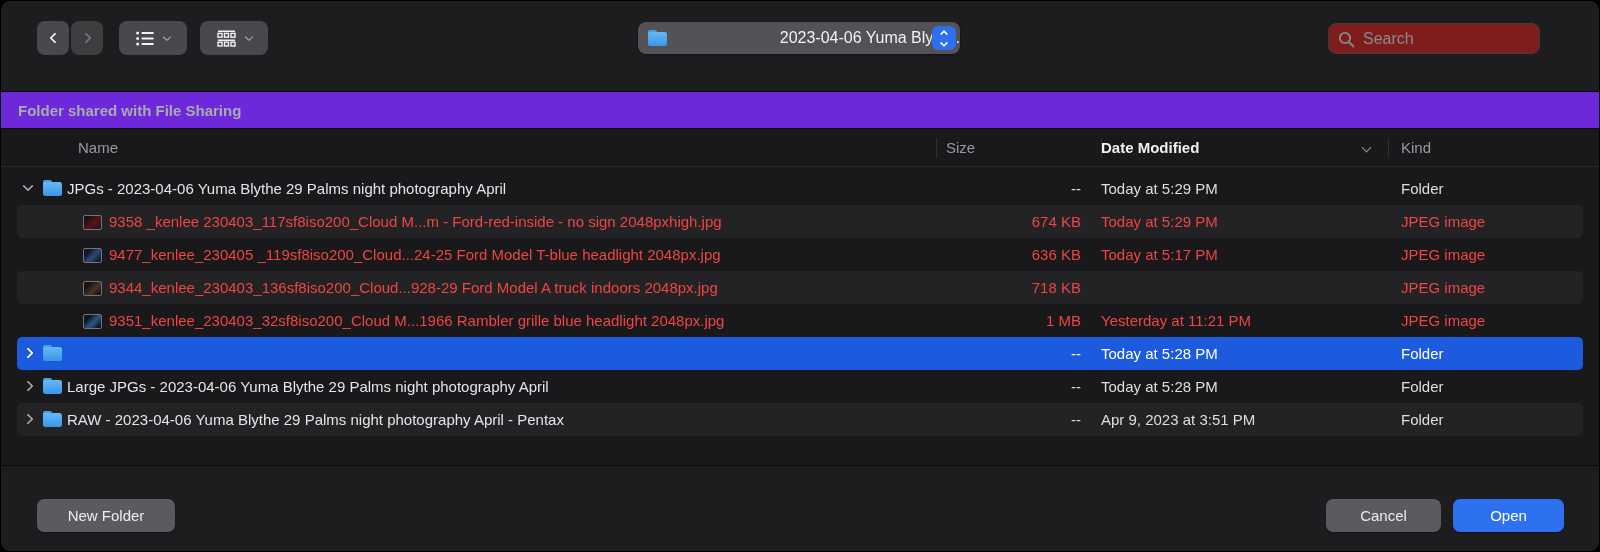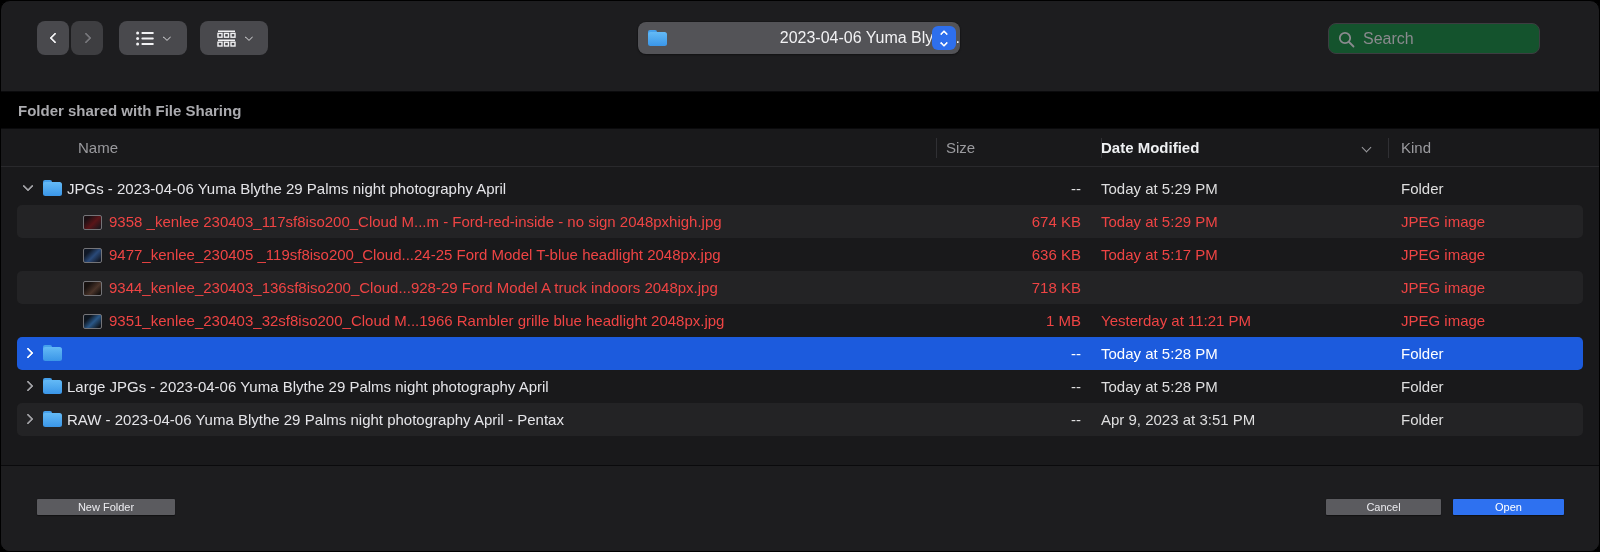--- a/index.html
+++ b/index.html
@@ -35,31 +35,31 @@
   .stepper{
     position:absolute;right:4px;top:4px;width:24px;height:24px;border-radius:6px;
     background:#2e6fed;display:flex;flex-direction:column;align-items:center;justify-content:center;gap:3px;
   }
   .stepchev{width:6px;height:6px;border-right:2px solid #fff;border-bottom:2px solid #fff;border-radius:1px;}
   .stepchev.up{transform:rotate(-135deg);margin-top:2px;}
   .stepchev.dn{transform:rotate(45deg);margin-bottom:2px;}
   
   .search{
     position:absolute;left:1327px;top:22px;width:212px;height:31px;border-radius:8px;
-    border:1px solid #3d3d41;background:#14532d;
+    border:1px solid #3d3d41;background:#7f1d1d;
   }
   .search input{
     position:absolute;inset:0;background:transparent;border:none;outline:none;
     padding-left:34px;color:#e4e4e8;font-size:16px;font-family:"Liberation Sans",sans-serif;
   }
   .search input::placeholder{color:#8a8a8e;}
   .search-glyph{position:absolute;left:9px;top:7px;}
   
   .shared-band{
-    position:absolute;top:90px;left:0;right:0;height:38px;background:#000000;
+    position:absolute;top:90px;left:0;right:0;height:38px;background:#6d28d9;
     border-top:1px solid #0a0a0c;border-bottom:1px solid #0a0a0c;
     display:flex;align-items:center;
   }
   .shared-band .label{margin-left:17px;font-weight:bold;color:#ababaf;}
   
   .col-header{
     position:absolute;top:128px;left:0;right:0;height:38px;background:#19191b;
     border-bottom:1px solid #29292c;
   }
   .col-header .col{position:absolute;top:0;line-height:38px;color:#9a9a9e;white-space:nowrap;}
@@ -108,22 +108,22 @@
   }
   
   .thumb{width:19px;height:15px;margin-top:1px;border:1px solid #747478;border-radius:2px;}
   .tint-red{background:linear-gradient(135deg,#1c1014 20%,#5a1418 55%,#20161c 90%);}
   .tint-blue{background:linear-gradient(135deg,#101826 25%,#2a4a7a 55%,#141a28 90%);}
   .tint-brown{background:linear-gradient(135deg,#181210 25%,#4a342a 60%,#161210 90%);}
   .tint-navy{background:linear-gradient(135deg,#0e1620 25%,#2a5888 55%,#10161e 90%);}
   
   .footer{position:absolute;top:464px;left:0;right:0;bottom:0;background:#1d1d1f;border-top:1px solid #0a0a0c;}
   .fbtn{
-    position:absolute;top:33px;height:16px;border:none;border-radius:1px;
-    background:#5b5b5f;color:#ececf0;font-size:11px;font-family:"Liberation Sans",sans-serif;
+    position:absolute;top:33px;height:33px;border:none;border-radius:7px;
+    background:#5b5b5f;color:#ececf0;font-size:15px;font-family:"Liberation Sans",sans-serif;
     display:flex;align-items:center;justify-content:center;cursor:default;
     box-shadow:0 0.5px 1px rgba(0,0,0,.4);
   }
   .btn-newfolder{left:36px;width:138px;}
   .btn-cancel{left:1325px;width:115px;}
   .btn-open{left:1452px;width:111px;background:#2e71f0;color:#fff;}
   svg{display:block;}
 </style>
 </head>
 <body>

